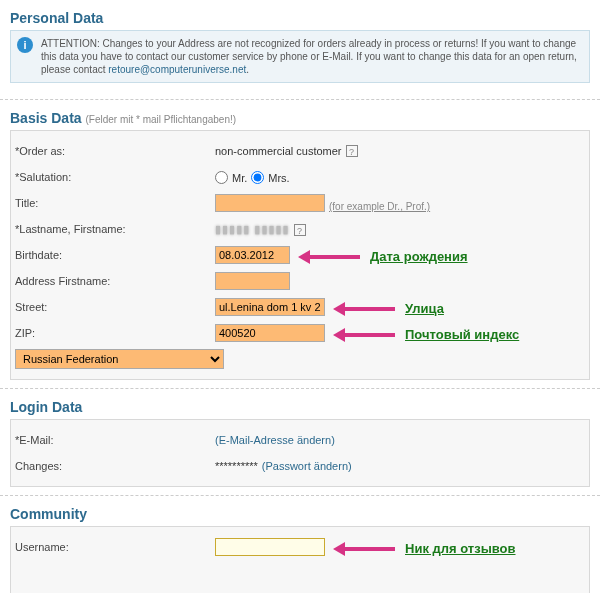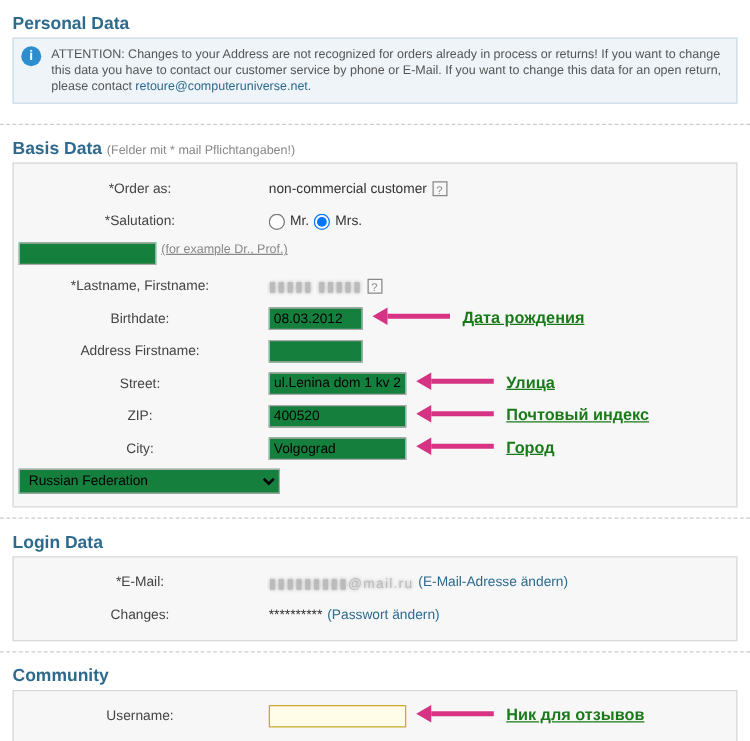--- a/index.html
+++ b/index.html
@@ -7,23 +7,23 @@
   .section { padding: 4px 10px 8px 10px; border-bottom: 1px dashed #ccc; }
   .section:last-of-type { border-bottom: none; }
   h2 { color: #2d6a8e; font-size: 14px; font-weight: bold; margin: 6px 0 4px 0; }
   .subtitle { color: #888; font-size: 10px; font-weight: normal; }
   .info-box { display: flex; align-items: flex-start; background: #eef4f8; border: 1px solid #c8dde8; padding: 6px; margin: 4px 0 8px 0; }
   .info-icon { width: 16px; height: 16px; background: #2d8ecf; color: #fff; border-radius: 50%; font-weight: bold; font-size: 11px; text-align: center; line-height: 16px; margin-right: 8px; flex-shrink: 0; }
   .info-text { color: #555; font-size: 10px; line-height: 1.3; }
   .info-text a { color: #2d6a8e; text-decoration: none; }
   .panel { border: 1px solid #d8d8d8; background: #f7f7f7; padding: 6px 4px; }
   .row { display: flex; align-items: center; min-height: 24px; margin: 2px 0; position: relative; }
-  .lbl { width: 200px; text-align: center; padding-right: 6px; color: #444; }
-  .val { flex: 1; display: flex; align-items: flex-start; gap: 4px; }
-  input[type="text"], input[type="password"], select { font-size: 11px; padding: 2px 3px; border: 1px solid #aaa; background: #15803d; }
+  .lbl { width: 200px; text-align: left; padding-right: 6px; color: #444; }
+  .val { flex: 1; display: flex; align-items: flex-end; gap: 4px; }
+  input[type="text"], input[type="password"], select { font-size: 11px; padding: 2px 3px; border: 1px solid #aaa; background: #fdba74; }
   .w-sm { width: 75px; }
   .w-md { width: 110px; }
   .w-lg { width: 209px; }
   .hint { color: #888; font-size: 10px; text-decoration: underline; }
   .link { color: #2d6a8e; text-decoration: none; }
   .arrow { display: inline-flex; align-items: center; margin: 0 6px 0 4px; }
   .arrow-line { width: 50px; height: 4px; background: #d63384; }
   .arrow-head-l { width: 0; height: 0; border-top: 7px solid transparent; border-bottom: 7px solid transparent; border-right: 12px solid #d63384; }
   .ann { color: #1a7a1a; font-size: 13px; font-weight: bold; white-space: nowrap; text-decoration: underline; }
   .blur { color: #bbb; text-shadow: 0 0 3px #aaa; letter-spacing: 1px; }
@@ -64,20 +64,21 @@
       <div class="lbl">*Salutation:</div>
       <div class="val">
         <input type="radio" name="sal" style="">
         <span class="radio-lbl">Mr.</span>
         <input type="radio" name="sal" checked="" style="">
         <span class="radio-lbl">Mrs.</span>
       </div>
     </div>
 
     <div class="row">
+      <div class="lbl">Title:</div>
       <div class="val">
         <input type="text" class="w-md" value="" style="">
         <span class="hint">(for example Dr., Prof.)</span>
       </div>
     </div>
 
     <div class="row">
       <div class="lbl">*Lastname, Firstname:</div>
       <div class="val">
         <span class="blur">▮▮▮▮▮  ▮▮▮▮▮</span>
@@ -121,50 +122,38 @@
       <div class="val">
         <input type="text" class="w-md" value="400520" style="">
         <span class="arrow">
             <span class="arrow-head-l"></span>
             <span class="arrow-line"></span>
           </span>
         <span class="ann">Почтовый индекс</span>
       </div>
     </div>
 
-    <div class="row">
-      <div class="lbl">City:</div>
-      <div class="val">
-        <input type="text" class="w-md" value="Volgograd" style="">
-        <span class="arrow">
-            <span class="arrow-head-l"></span>
-            <span class="arrow-line"></span>
-          </span>
-        <span class="ann">Город</span>
-      </div>
-    </div>
 
     <div class="row">
       <div class="val">
         <select class="w-lg">
           <option>Russian Federation</option>
         </select>
       </div>
     </div>
 
   </div>
 </div>
 
 <div class="section">
   <h2>Login Data</h2>
   <div class="panel">
     <div class="row">
       <div class="lbl">*E-Mail:</div>
       <div class="val">
-        <span class="blur">▮▮▮▮▮▮▮▮▮@mail.ru</span>
         <a href="#" class="link">(E-Mail-Adresse ändern)</a>
       </div>
     </div>
     <div class="row">
       <div class="lbl">Changes:</div>
       <div class="val">
         <span>**********</span>
         <a href="#" class="link">(Passwort ändern)</a>
       </div>
     </div>

